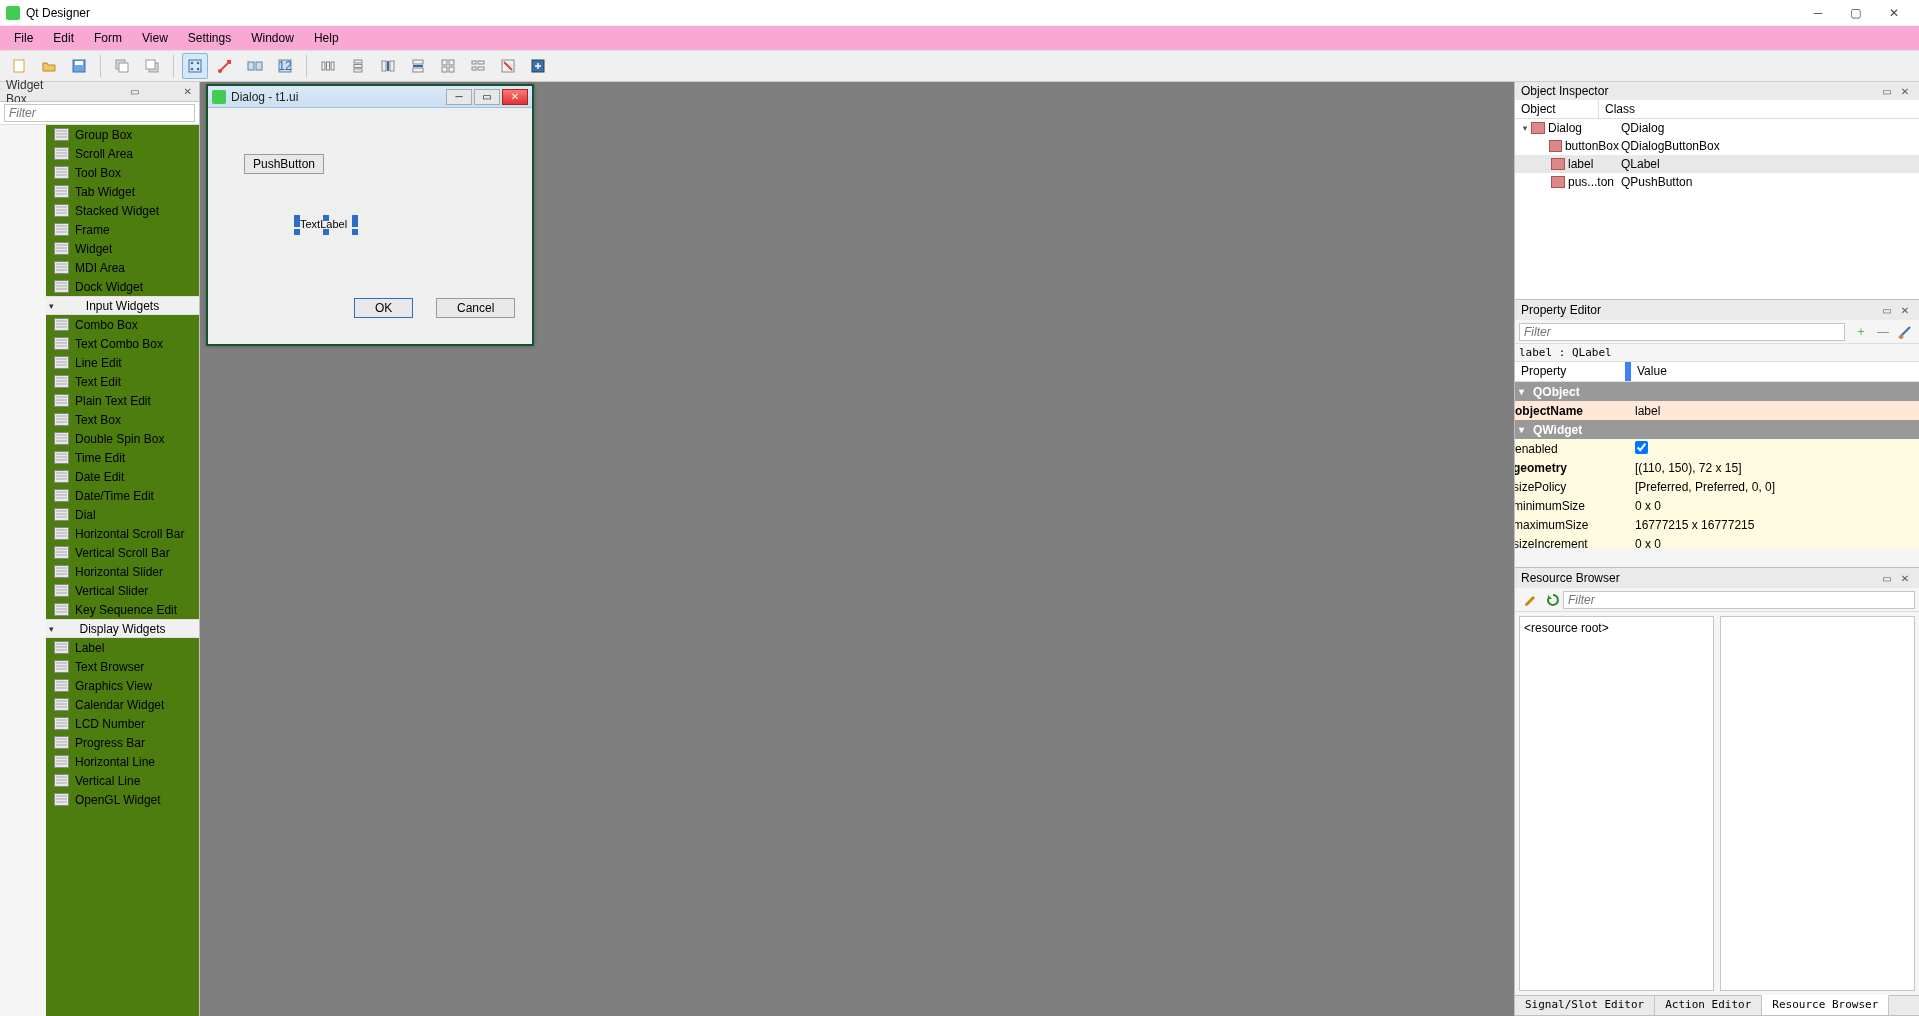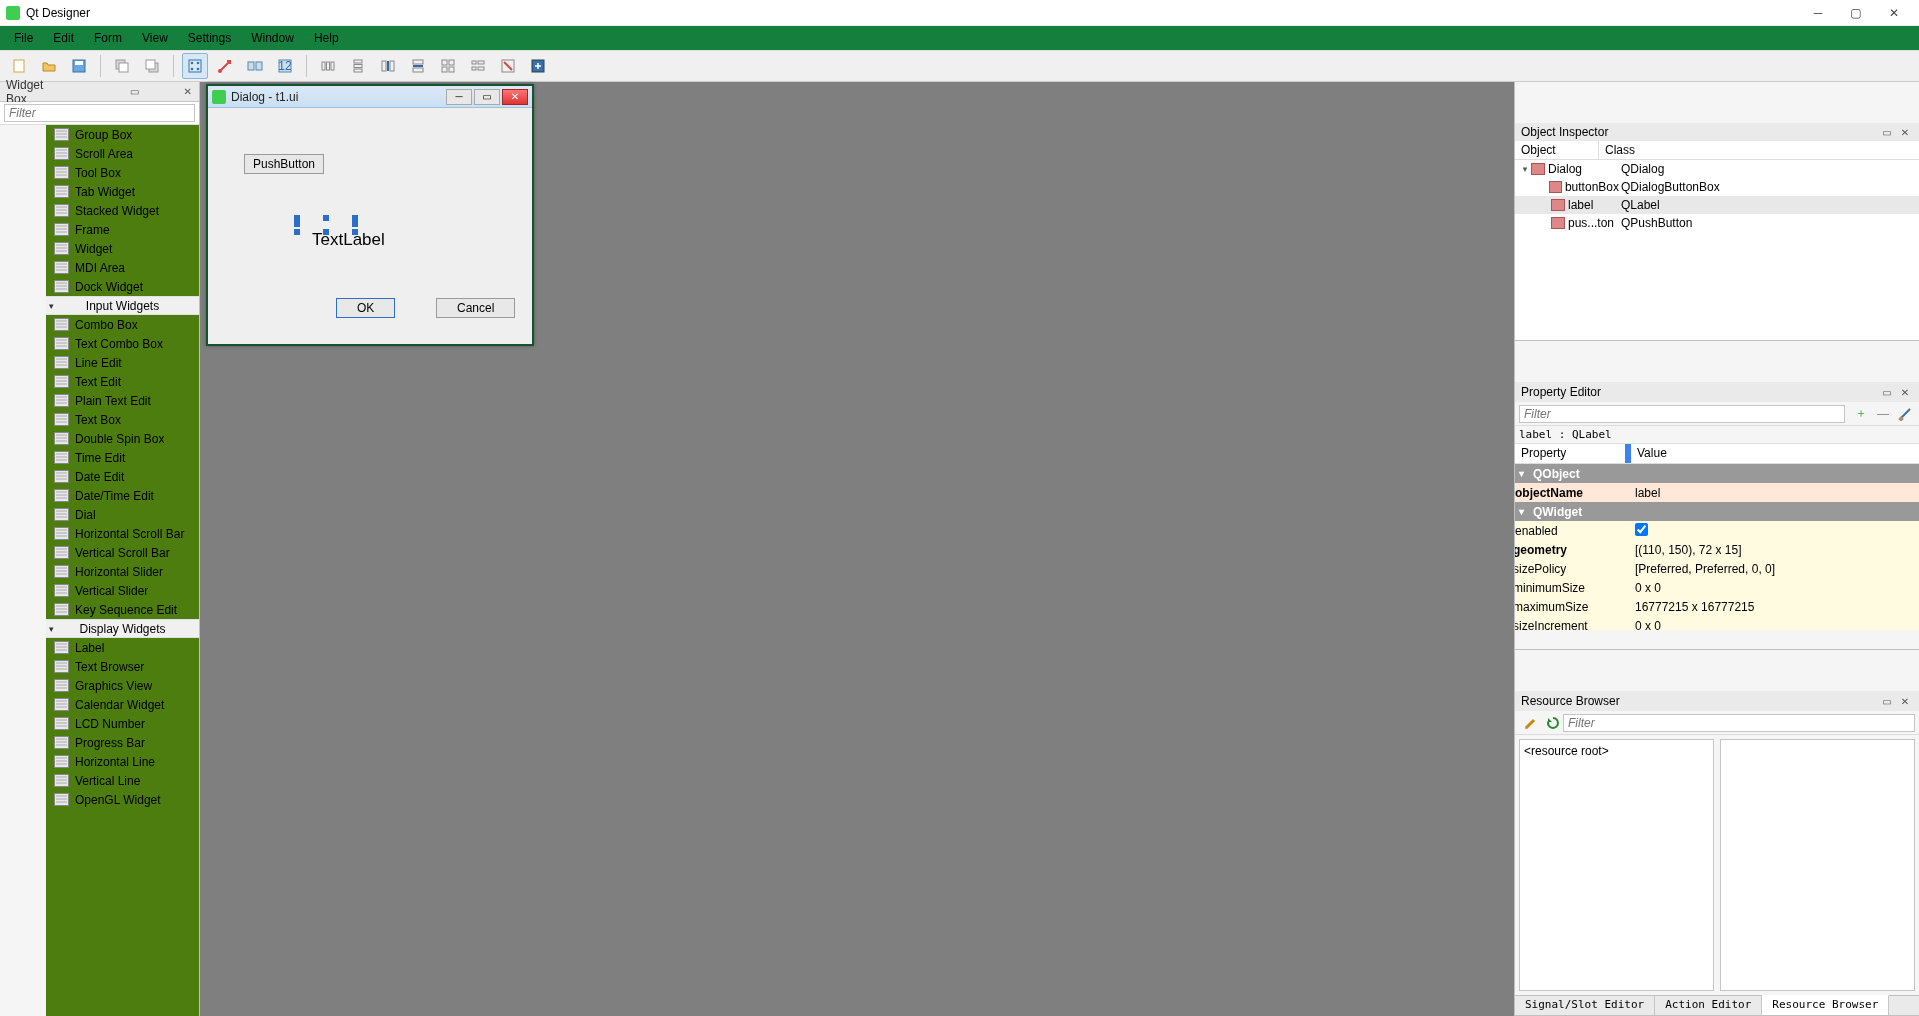--- a/index.html
+++ b/index.html
@@ -5,21 +5,21 @@
 * { box-sizing: border-box; margin: 0; padding: 0; font-family: "Segoe UI", Tahoma, sans-serif; font-size: 12px; }
 body { background: #fff; width: 1919px; height: 1016px; overflow: hidden; display: flex; flex-direction: column; }
 
 
 .title-bar { height: 26px; display: flex; align-items: center; padding: 0 6px; background: #fff; border-bottom: 1px solid #eee; }
 .title-bar .qt-logo { width: 14px; height: 14px; background: #41cd52; border-radius: 2px; margin-right: 6px; }
 .title-bar .title { flex: 1; font-size: 12px; }
 .title-bar .win-btn { width: 38px; height: 24px; display: flex; align-items: center; justify-content: center; color: #444; }
 
 
-.menu-bar { height: 24px; display: flex; align-items: center; background: #15803d; padding: 0 4px; }
+.menu-bar { height: 24px; display: flex; align-items: center; background: #f9a8d4; padding: 0 4px; }
 .menu-item { padding: 3px 10px; cursor: default; }
 
 
 .toolbar { height: 32px; background: #f0f0f0; border-top: 1px solid #e0e0e0; border-bottom: 1px solid #ccc; display: flex; align-items: center; padding: 0 6px; gap: 4px; }
 .tbtn { width: 26px; height: 26px; display: flex; align-items: center; justify-content: center; border: 1px solid transparent; border-radius: 2px; }
 .tbtn.active { background:#d6e8f7; border-color:#8ab5d9; }
 .tsep { width: 1px; height: 22px; background: #c5c5c5; margin: 0 4px; }
 
 
 .body-row { flex: 1; display: flex; min-height: 0; }
@@ -48,30 +48,30 @@
 .mdi-title .qt-sm { width: 14px; height: 14px; background:#41cd52; border-radius:2px; margin-right:5px; }
 .mdi-title .t { flex:1; font-size:12px; color:#222;}
 .mdi-title .wbtn { width: 26px; height: 16px; margin-left:2px; background:#e8e8e8; border:1px solid #aaa; display:flex;align-items:center;justify-content:center; font-size:10px;}
 .mdi-title .wbtn.close{ background:linear-gradient(#f77,#d33); color:#fff; border-color:#a22;}
 .mdi-body { position: relative; height: calc(100% - 22px);
   background-color:#efefef;
   background-image: radial-gradient(#c7c7c7 0.5px, transparent 0.5px);
   background-size: 8px 8px;
 }
 .mdi-push { position:absolute; left:36px; top:46px; padding: 2px 8px; background:#e8e8e8; border:1px solid #9a9a9a; font-size:12px;}
-.mdi-label { position:absolute; left:90px; top:122px; font-size:17px; background:transparent; padding:0 2px;margin-left:12px;}
+.mdi-label { position:absolute; left:90px; top:110px; font-size:11px; background:transparent; padding:0 2px;}
 .sel-handle{position:absolute;width:6px;height:6px;background:#2a6ec7;}
 .mdi-btn { position:absolute; padding: 2px 20px; border:1px solid #9a9a9a; background:#e8e8e8; font-size:12px;}
-.mdi-ok { left:128px; top:190px; border:1px solid #2a6ec7;text-align:center; }
+.mdi-ok { left:146px; top:190px; border:1px solid #2a6ec7;text-align:center; }
 .mdi-cancel { left:228px; top:190px; }
 
 
 .dock-right { width: 405px; background:#f5f5f5; border-left:1px solid #c0c0c0; display:flex; flex-direction:column; }
 
-.panel { display:flex; flex-direction:column; border-bottom:1px solid #c0c0c0;margin-top:41px; }
+.panel { display:flex; flex-direction:column; border-bottom:1px solid #c0c0c0; }
 .panel .phead { height:20px; background:#eaeaea; display:flex; align-items:center; padding:0 6px; font-size:12px; }
 .panel .phead .spacer{flex:1;}
 .oi-body { background:#fff; height:196px; overflow:auto; }
 .oi-head { display:flex; border-bottom:1px solid #ddd; background:#fff; height:20px; align-items:center;}
 .oi-head div { padding:2px 6px; }
 .oi-head div:first-child{width:84px; border-right:1px solid #ddd;}
 .oi-row { display:flex; height:18px; align-items:center;}
 .oi-row .c1{width:104px; display:flex; align-items:center;}
 .oi-row .c2{flex:1; padding-left:2px;}
 .oi-row.sel{background:#e8e8e8;}

